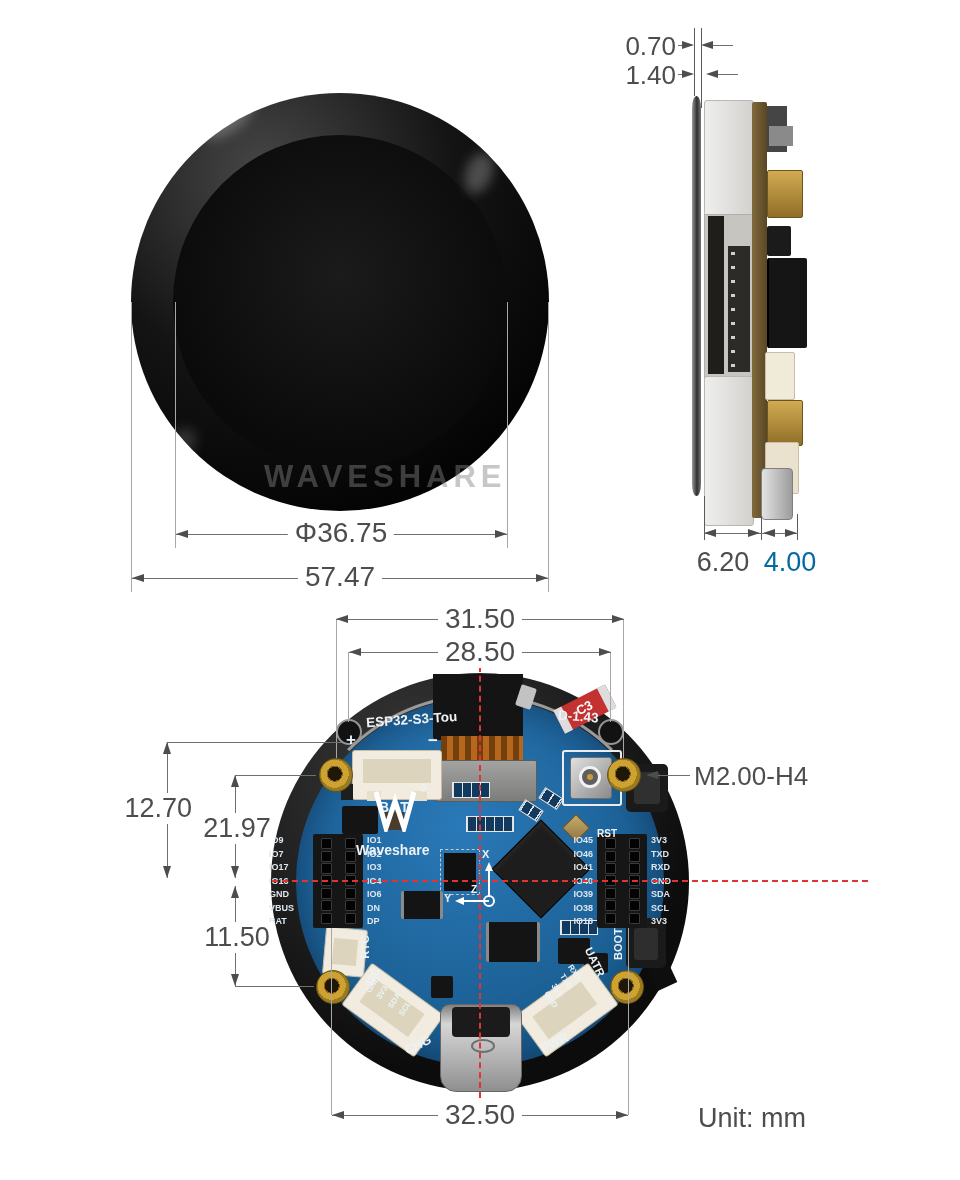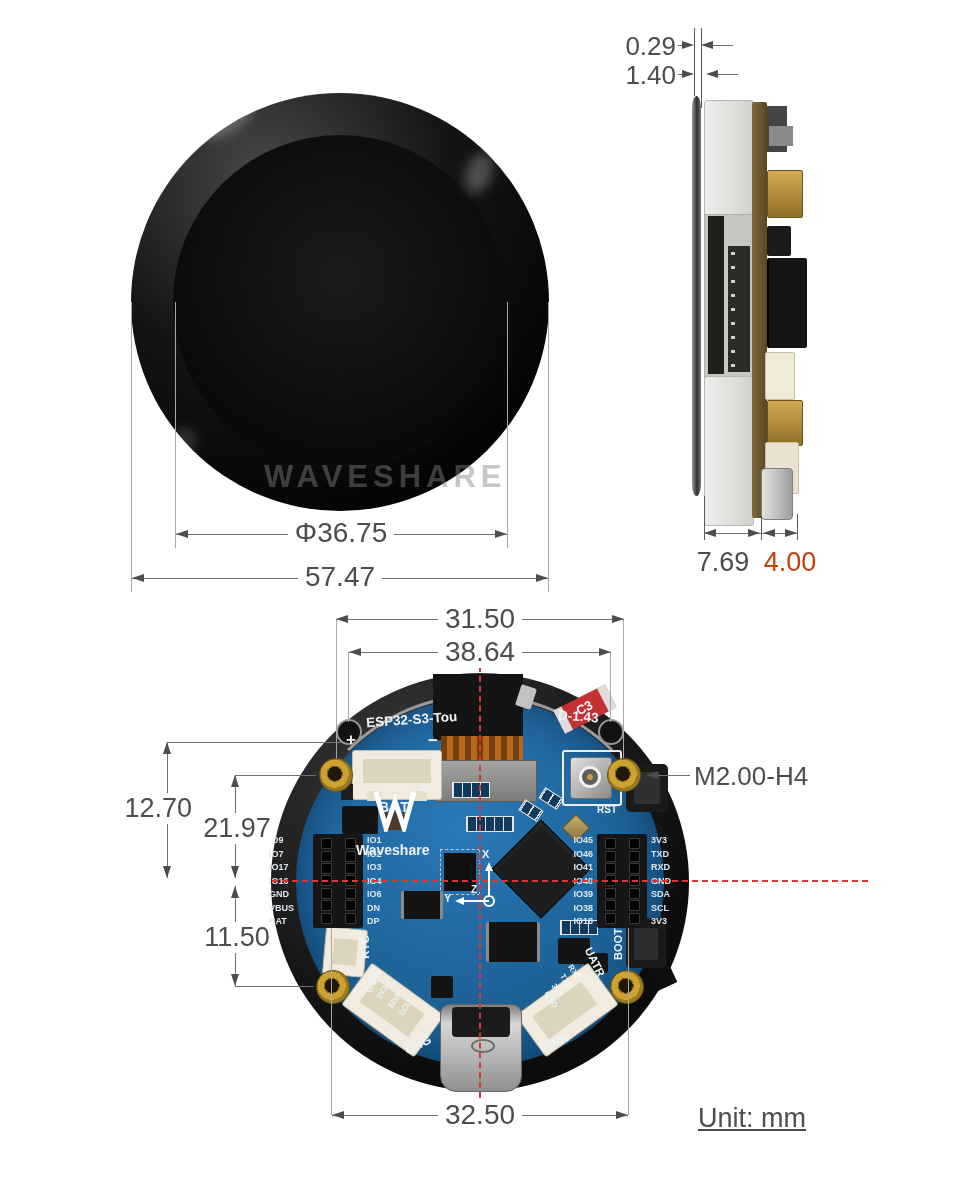--- a/index.html
+++ b/index.html
@@ -95,41 +95,41 @@
     <div class="abs brass" style="left:767px;top:170px;width:34px;height:46px;"></div>
     <div class="abs" style="left:767px;top:226px;width:24px;height:30px;background:#1b1b1b;border-radius:2px;"></div>
     <div class="abs" style="left:767px;top:258px;width:38px;height:90px;background:#151515;border-left:2px solid #000;border-radius:2px;"></div>
     <div class="abs" style="left:765px;top:352px;width:28px;height:46px;background:#f0ead9;border:1px solid #c8bfa4;border-radius:2px;"></div>
     <div class="abs brass" style="left:767px;top:400px;width:34px;height:44px;"></div>
     <div class="abs" style="left:765px;top:442px;width:32px;height:50px;background:#eae2cf;border:1px solid #c8bfa4;border-radius:2px;"></div>
     <div class="abs" style="left:761px;top:468px;width:30px;height:50px;background:linear-gradient(90deg,#e3e3e3,#9c9c9c);border:1px solid #7f7f7f;border-radius:4px;"></div>
 
     <div class="vl" style="left:694px;top:28px;height:68px;border-color:#5a5a5a;"></div>
     <div class="vl" style="left:701px;top:28px;height:80px;border-color:#5a5a5a;"></div>
-    <div class="abs dts" style="left:606px;top:31px;width:70px;text-align:right;color:#4d4d4d;font-size:26px;">0.29</div>
+    <div class="abs dts" style="left:606px;top:31px;width:70px;text-align:right;color:#4d4d4d;font-size:26px;">0.70</div>
     <div class="hl" style="left:678px;top:45px;width:14px;"></div>
     <div class="arw aR" style="left:682px;top:41px;"></div>
     <div class="arw aL" style="left:701px;top:41px;"></div>
     <div class="hl" style="left:713px;top:45px;width:20px;"></div>
     <div class="abs dts" style="left:606px;top:60px;width:70px;text-align:right;color:#4d4d4d;font-size:26px;">1.40</div>
     <div class="hl" style="left:678px;top:74px;width:14px;"></div>
     <div class="arw aR" style="left:682px;top:70px;"></div>
     <div class="arw aL" style="left:706px;top:70px;"></div>
     <div class="hl" style="left:718px;top:74px;width:20px;"></div>
 
     <div class="vl" style="left:704px;top:496px;height:44px;border-color:#5a5a5a;"></div>
     <div class="vl" style="left:761px;top:516px;height:24px;border-color:#5a5a5a;"></div>
     <div class="vl" style="left:797px;top:514px;height:26px;border-color:#5a5a5a;"></div>
     <div class="hl" style="left:704px;top:533px;width:94px;"></div>
     <div class="arw aL" style="left:704px;top:529px;"></div>
     <div class="arw aR" style="left:748px;top:529px;"></div>
     <div class="arw aL" style="left:763px;top:529px;"></div>
     <div class="arw aR" style="left:785px;top:529px;"></div>
-    <div class="abs" style="left:683px;top:547px;width:80px;text-align:center;font-size:27px;color:#4d4d4d;">7.69</div>
-    <div class="abs" style="left:750px;top:547px;width:80px;text-align:center;font-size:27px;color:#c2410c;">4.00</div>
+    <div class="abs" style="left:683px;top:547px;width:80px;text-align:center;font-size:27px;color:#4d4d4d;">6.20</div>
+    <div class="abs" style="left:750px;top:547px;width:80px;text-align:center;font-size:27px;color:#0369a1;">4.00</div>
   </div>
 
   <div>
     <div class="circle" style="left:271px;top:673px;width:418px;height:418px;
                 background:radial-gradient(circle at 35% 25%,#3a3a3a,#0c0c0c 70%);"></div>
     <div class="circle" style="left:292px;top:694px;width:376px;height:376px;border:3px solid transparent;
                 border-top-color:#9a9a9a;box-sizing:border-box;"></div>
     <div class="circle" style="left:296px;top:698px;width:368px;height:368px;
                 background:radial-gradient(circle at 45% 35%,#2a79b8,#185a8c 75%);
                 box-shadow:inset 0 0 42px rgba(0,10,30,.4);"></div>
@@ -166,21 +166,21 @@
     <div class="pad" style="left:520px;top:804px;width:20px;height:11px;transform:rotate(33deg);"></div>
     <div class="pad" style="left:540px;top:792px;width:20px;height:11px;transform:rotate(33deg);"></div>
     <div class="pad" style="left:545px;top:996px;width:18px;height:10px;"></div>
 
     <div class="abs" style="left:562px;top:750px;width:56px;height:52px;border:2px solid #ececec;border-radius:3px;z-index:12;"></div>
     <div class="abs" style="left:570px;top:757px;width:40px;height:40px;background:linear-gradient(135deg,#e0e0e0,#8a8a8a);
                 border:1px solid #6f6f6f;border-radius:3px;z-index:13;"></div>
     <div class="circle" style="left:579px;top:766px;width:22px;height:22px;border:3px solid #f2f2f2;background:#5f5f5f;box-sizing:border-box;z-index:14;"></div>
     <div class="circle" style="left:587px;top:774px;width:6px;height:6px;background:#c89a3f;z-index:15;"></div>
 
-    <div class="silk" style="left:597px;top:804px;font-size:10px;">RST</div>
+    <div class="silk" style="left:597px;top:828px;font-size:10px;">RST</div>
     <div class="abs" style="left:626px;top:764px;width:42px;height:48px;background:#1a1a1a;border-radius:5px;z-index:13;">
       <div class="abs" style="left:8px;top:8px;width:26px;height:32px;background:#303030;border-radius:3px;"></div>
     </div>
 
     <div class="abs" style="left:626px;top:918px;width:40px;height:50px;background:#1a1a1a;border-radius:5px;z-index:13;">
       <div class="abs" style="left:8px;top:10px;width:24px;height:32px;background:#2e2e2e;border-radius:3px;"></div>
     </div>
     <div class="abs" style="left:650px;top:958px;width:22px;height:30px;background:#0e0e0e;transform:rotate(-25deg);z-index:12;"></div>
 
     <div class="notch" style="left:336px;top:719px;"></div>
@@ -329,21 +329,21 @@
     <div class="hl" style="left:336px;top:619px;width:288px;"></div>
     <div class="arw aL" style="left:336px;top:615px;"></div>
     <div class="arw aR" style="left:612px;top:615px;"></div>
     <div class="dt" style="left:480px;top:619px;">31.50</div>
 
     <div class="vl lt" style="left:348px;top:652px;height:70px;"></div>
     <div class="vl lt" style="left:610px;top:652px;height:70px;"></div>
     <div class="hl" style="left:349px;top:652px;width:262px;"></div>
     <div class="arw aL" style="left:349px;top:648px;"></div>
     <div class="arw aR" style="left:599px;top:648px;"></div>
-    <div class="dt" style="left:480px;top:652px;">38.64</div>
+    <div class="dt" style="left:480px;top:652px;">28.50</div>
 
     <div class="hl" style="left:167px;top:742px;width:175px;"></div>
     <div class="vl" style="left:167px;top:742px;height:136px;"></div>
     <div class="arw aU" style="left:163px;top:742px;"></div>
     <div class="arw aD" style="left:163px;top:866px;"></div>
     <div class="abs" style="left:96px;top:793px;width:96px;text-align:right;font-size:27px;color:#4d4d4d;background:#fff;z-index:60;">12.70</div>
 
     <div class="hl" style="left:235px;top:775px;width:81px;"></div>
     <div class="vl" style="left:235px;top:775px;height:103px;"></div>
     <div class="arw aU" style="left:231px;top:775px;"></div>
@@ -361,15 +361,15 @@
     <div class="hl" style="left:332px;top:1115px;width:296px;"></div>
     <div class="arw aL" style="left:332px;top:1111px;"></div>
     <div class="arw aR" style="left:616px;top:1111px;"></div>
     <div class="dt" style="left:480px;top:1115px;">32.50</div>
 
     <div class="hl" style="left:648px;top:775px;width:42px;"></div>
     <div class="arw aL" style="left:646px;top:771px;"></div>
     <div class="abs" style="left:694px;top:761px;font-size:26px;color:#4d4d4d;z-index:60;">M2.00-H4</div>
   </div>
 
-  <div class="abs" style="left:698px;top:1103px;font-size:27px;color:#4d4d4d;text-decoration:underline;">Unit: mm</div>
+  <div class="abs" style="left:698px;top:1103px;font-size:27px;color:#4d4d4d;">Unit: mm</div>
 
 </div>
 
 </body></html>

